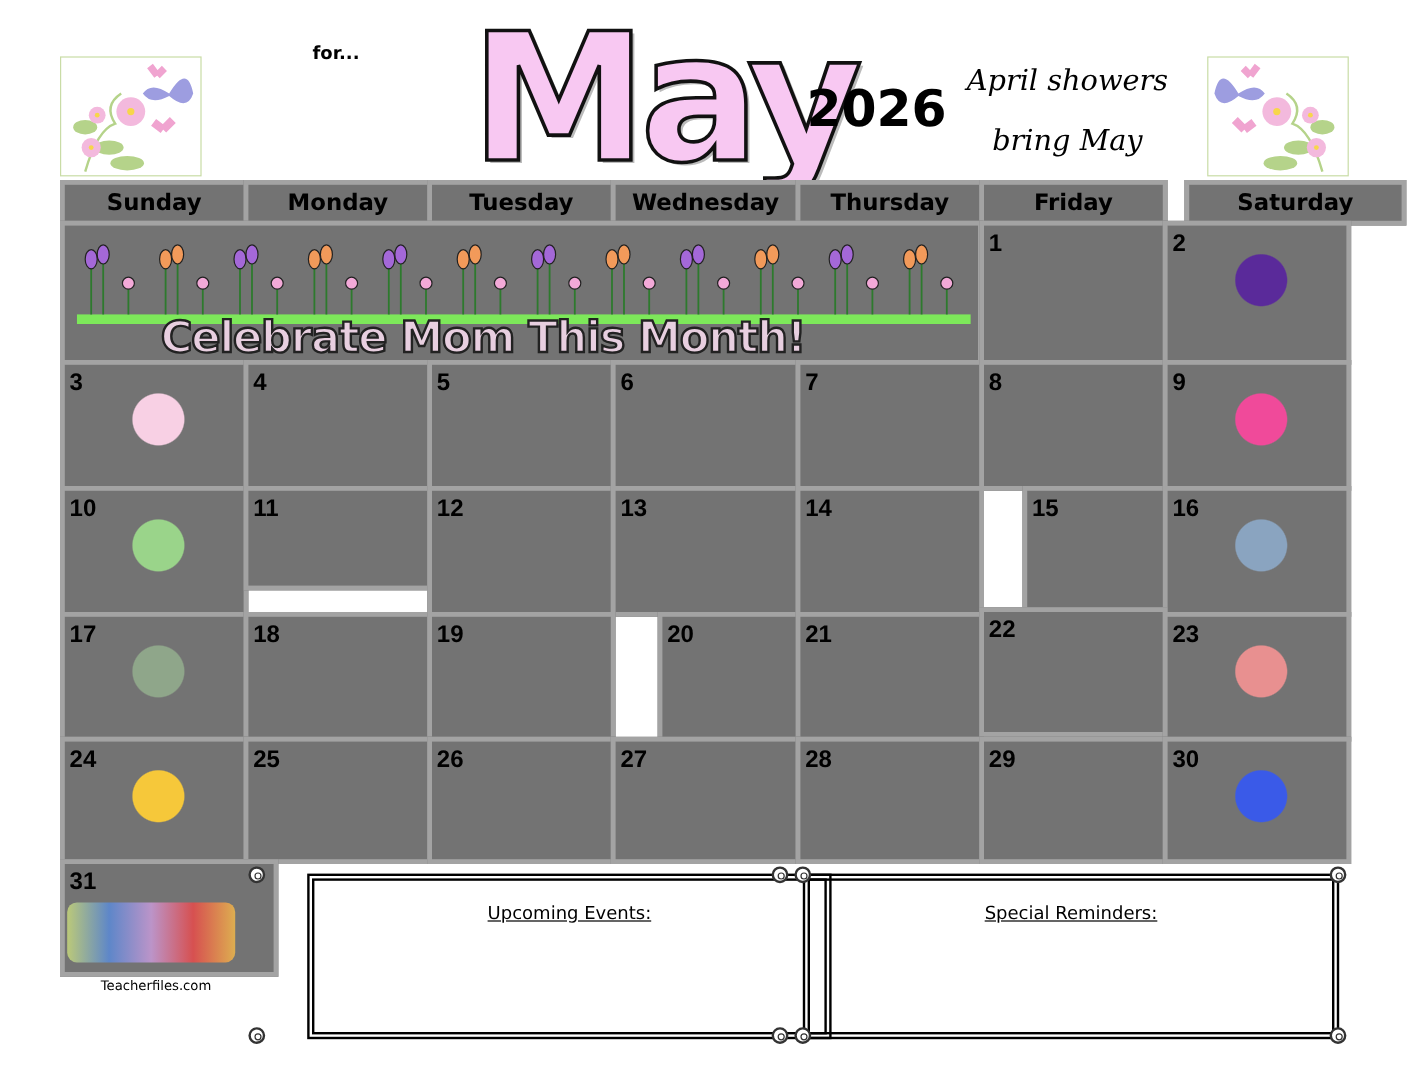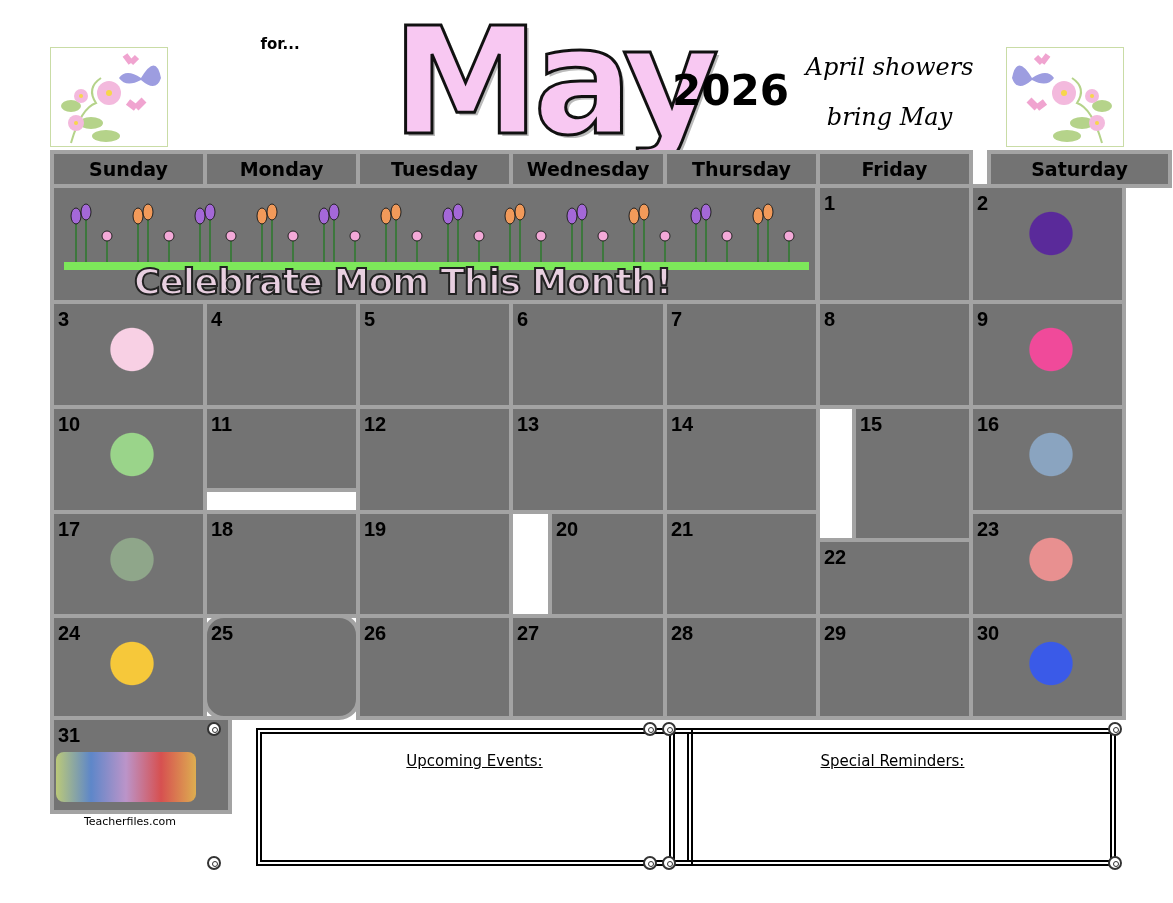--- a/index.html
+++ b/index.html
@@ -215,32 +215,32 @@
     </div>
     <div class="cell" style="left: 356px; top: 510px; width: 157px; height: 108px;">
       <div class="num">19</div>
     </div>
     <div class="cell" style="left: 509px; top: 510px; width: 158px; height: 108px; margin-left: 39px;">
       <div class="num">20</div>
     </div>
     <div class="cell" style="left: 663px; top: 510px; width: 157px; height: 108px;">
       <div class="num">21</div>
     </div>
-    <div class="cell" style="left: 816px; top: 538px; width: 157px; height: 108px;">
+    <div class="cell" style="left: 816px; top: 506px; width: 157px; height: 108px;">
       <div class="num">22</div>
     </div>
     <div class="cell" style="left: 969px; top: 510px; width: 157px; height: 108px;">
       <div class="num">23</div>
       <div class="art" style="left: 38px; top: 14px; width: 80px; height: 70px; border-radius: 10px; background: radial-gradient(circle at 50% 45%, rgb(232, 144, 144) 0px, rgb(232, 144, 144) 38%, transparent 40%);"></div>
     </div>
     <div class="cell" style="left: 50px; top: 614px; width: 157px; height: 106px;">
       <div class="num">24</div>
       <div class="art" style="left: 38px; top: 14px; width: 80px; height: 70px; border-radius: 10px; background: radial-gradient(circle at 50% 45%, rgb(246, 200, 58) 0px, rgb(246, 200, 58) 38%, transparent 40%);"></div>
     </div>
-    <div class="cell" style="left: 203px; top: 614px; width: 157px; height: 106px; border-radius: 21px;">
+    <div class="cell" style="left: 203px; top: 614px; width: 157px; height: 106px;">
       <div class="num">25</div>
     </div>
     <div class="cell" style="left: 356px; top: 614px; width: 157px; height: 106px;">
       <div class="num">26</div>
     </div>
     <div class="cell" style="left: 509px; top: 614px; width: 158px; height: 106px;">
       <div class="num">27</div>
     </div>
     <div class="cell" style="left: 663px; top: 614px; width: 157px; height: 106px;">
       <div class="num">28</div>

